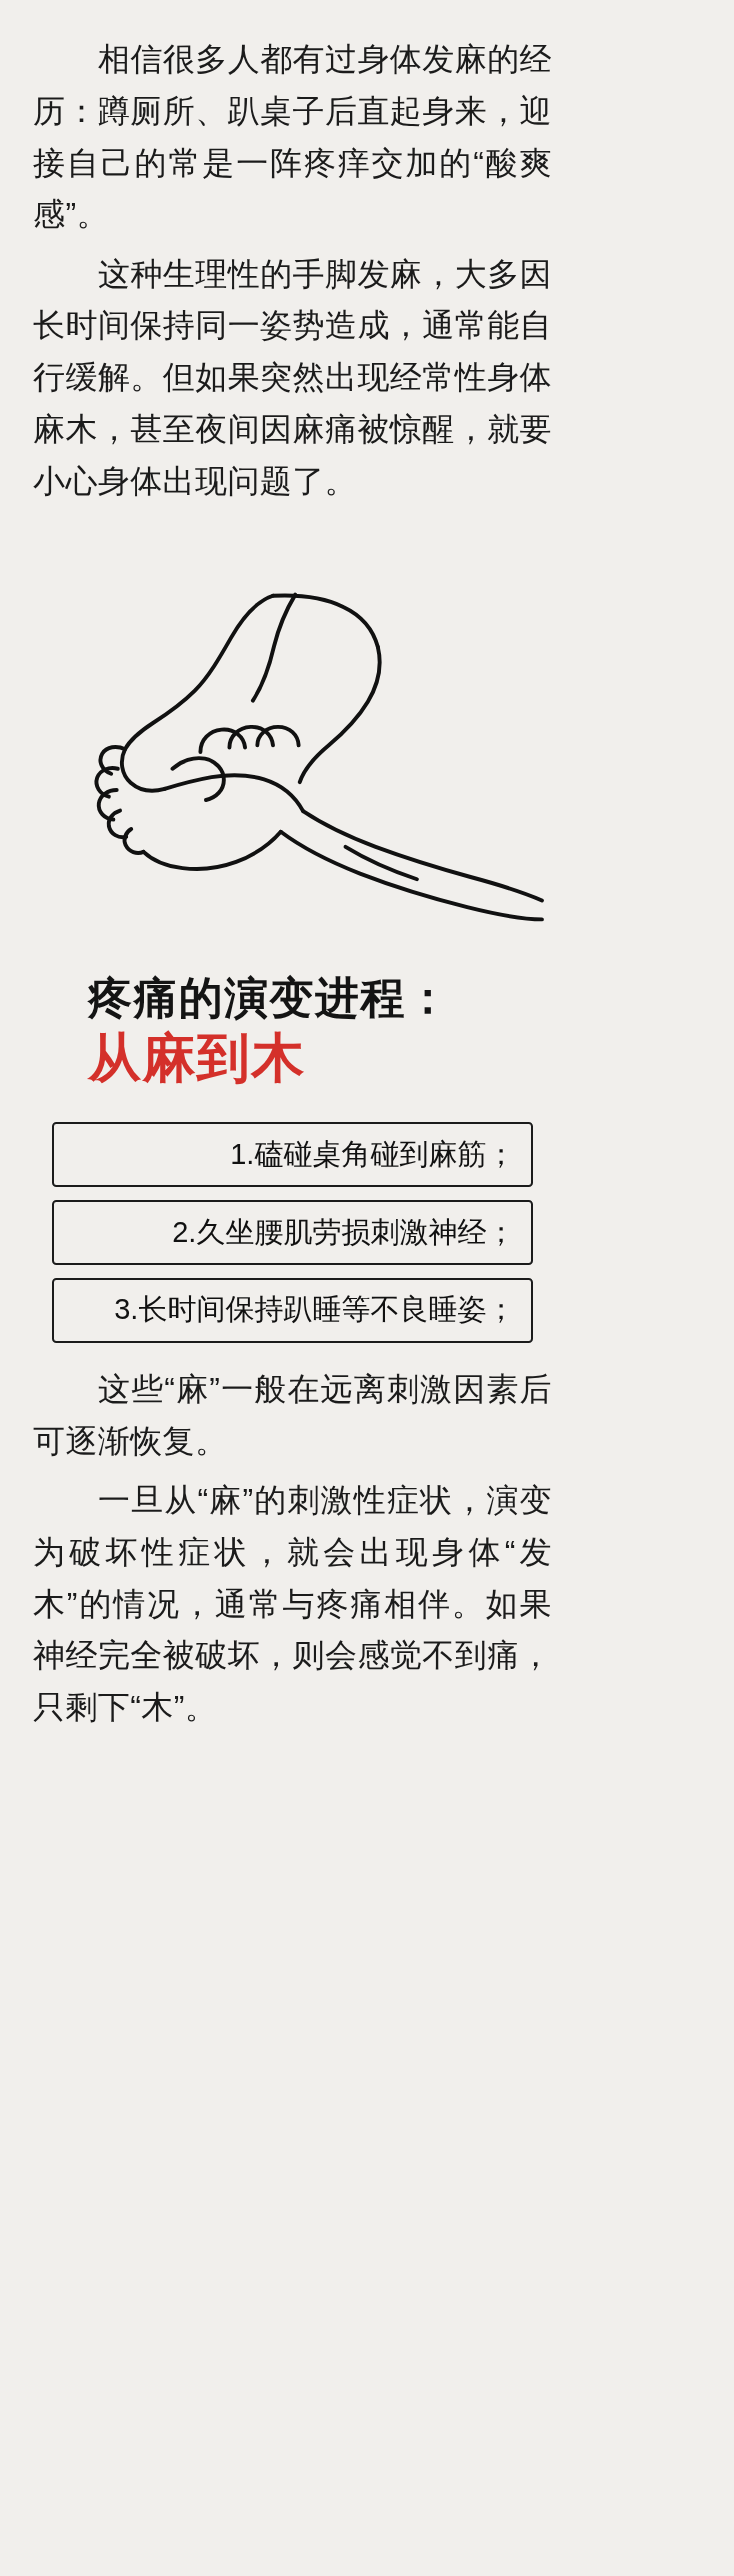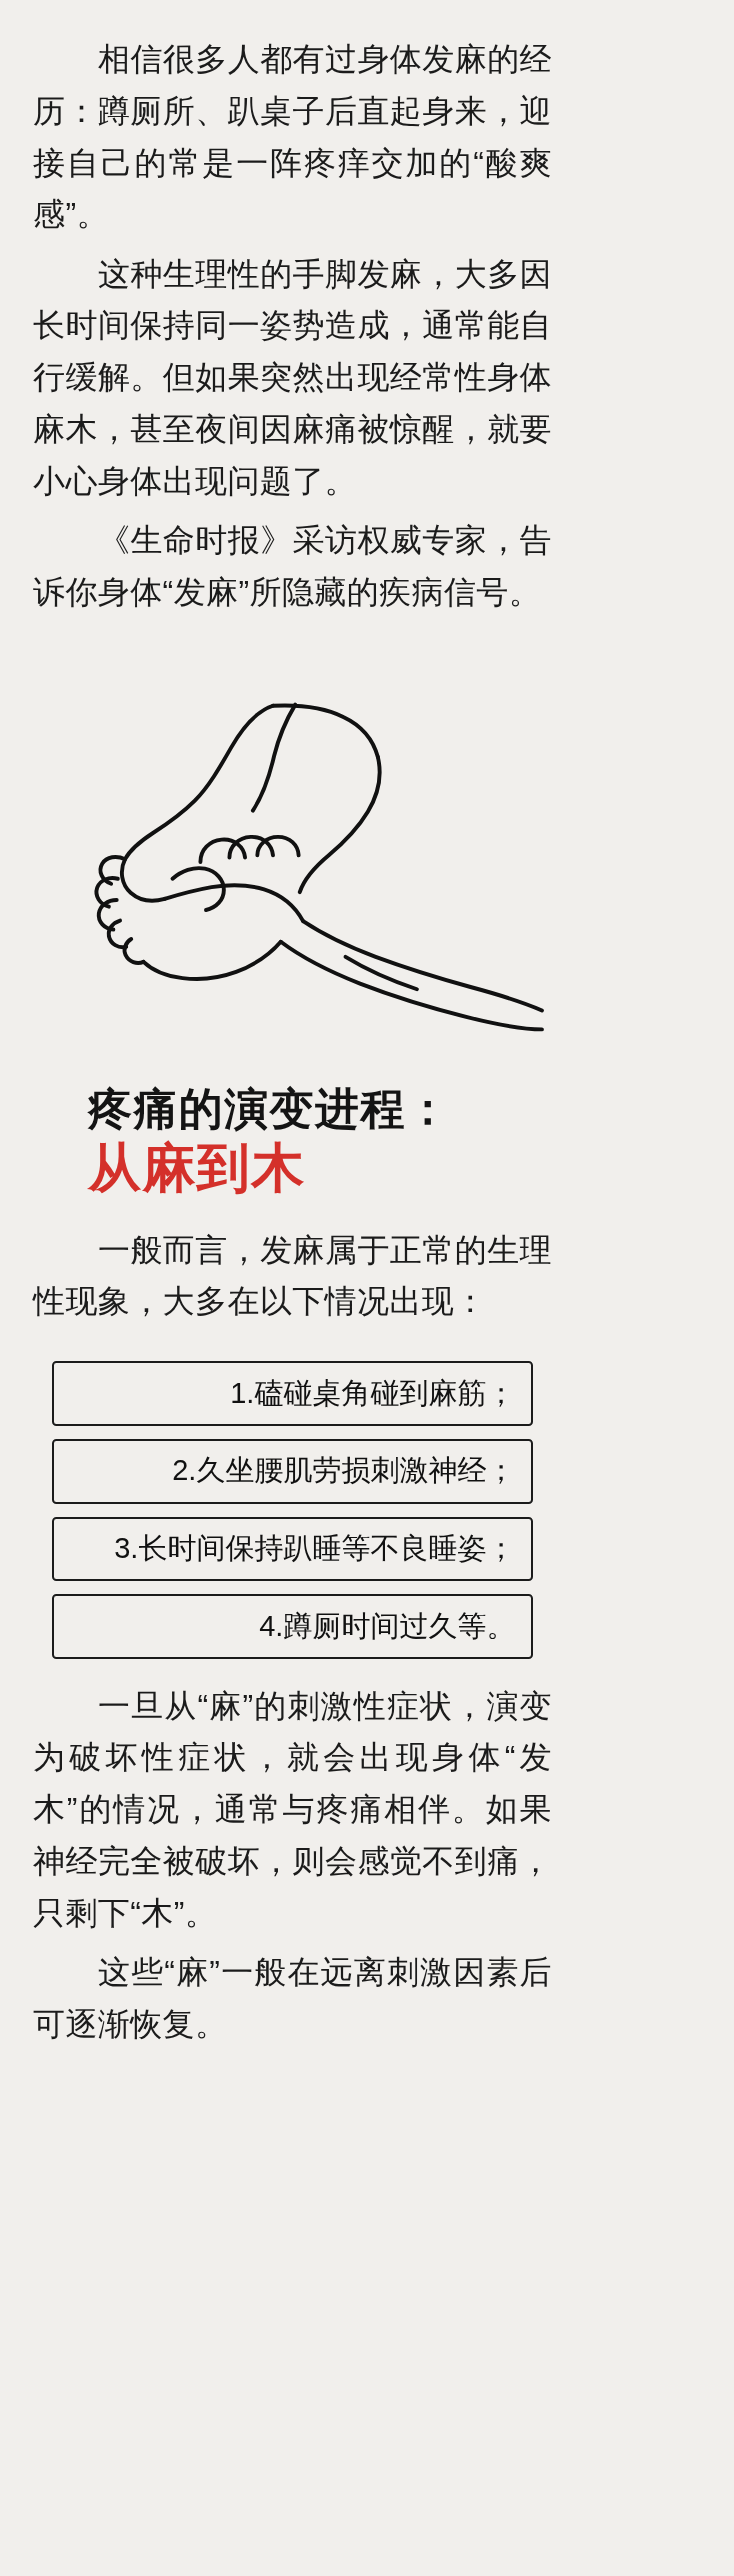--- a/index.html
+++ b/index.html
@@ -95,21 +95,20 @@
   }
   .weibo-badge svg { display:block; width:100%; height:100%; }
 </style>
 </head>
 <body>
 
 <div class="page">
 
   <p class="para first">相信很多人都有过身体发麻的经历：蹲厕所、趴桌子后直起身来，迎接自己的常是一阵疼痒交加的“酸爽感”。</p>
   <p class="para">这种生理性的手脚发麻，大多因长时间保持同一姿势造成，通常能自行缓解。但如果突然出现经常性身体麻木，甚至夜间因麻痛被惊醒，就要小心身体出现问题了。</p>
-  <p class="para">《生命时报》采访权威专家，告诉你身体“发麻”所隐藏的疾病信号。</p>
 
   <div class="illustration">
     <svg viewBox="0 0 930 600" xmlns="http://www.w3.org/2000/svg" aria-hidden="true">
       <g fill="none" stroke="#111111" stroke-width="7" stroke-linecap="round" stroke-linejoin="round">
 
         <path d="M430 20 C400 30 375 60 355 95 C335 130 315 165 290 190 C268 212 240 232 215 248 C195 261 175 276 165 295 C155 315 158 340 175 355 C192 370 215 372 236 366"></path>
         <path d="M470 18 C452 48 440 78 432 110 C424 145 412 180 394 208"></path>
 
         <path d="M165 295 C150 288 132 290 124 303 C116 317 124 333 140 339"></path>
         <path d="M152 330 C136 326 120 332 115 346 C110 361 120 376 136 380"></path>
@@ -134,27 +133,25 @@
         <path d="M618 112 C626 146 618 180 600 210 C582 240 556 266 530 288 C506 308 486 330 478 354"></path>
       </g>
     </svg>
   </div>
 
   <div class="headline-wrap">
     <div class="headline-1" style="color: rgb(20, 20, 20);">疼痛的演变进程：</div>
     <div class="headline-2" style="color: rgb(212, 48, 42);">从麻到木</div>
   </div>
 
-  <p class="para">一般而言，发麻属于正常的生理性现象，大多在以下情况出现：</p>
 
   <div class="list-block">
     <div class="list-item">1.磕碰桌角碰到麻筋；</div>
     <div class="list-item">2.久坐腰肌劳损刺激神经；</div>
     <div class="list-item">3.长时间保持趴睡等不良睡姿；</div>
-    <div class="list-item">4.蹲厕时间过久等。</div>
   </div>
 
+  <p class="para">这些“麻”一般在远离刺激因素后可逐渐恢复。</p>
   <p class="para">一旦从“麻”的刺激性症状，演变为破坏性症状，就会出现身体“发木”的情况，通常与疼痛相伴。如果神经完全被破坏，则会感觉不到痛，只剩下“木”。</p>
-  <p class="para">这些“麻”一般在远离刺激因素后可逐渐恢复。</p>
 
 
 </div>
 
 
 </body></html>

